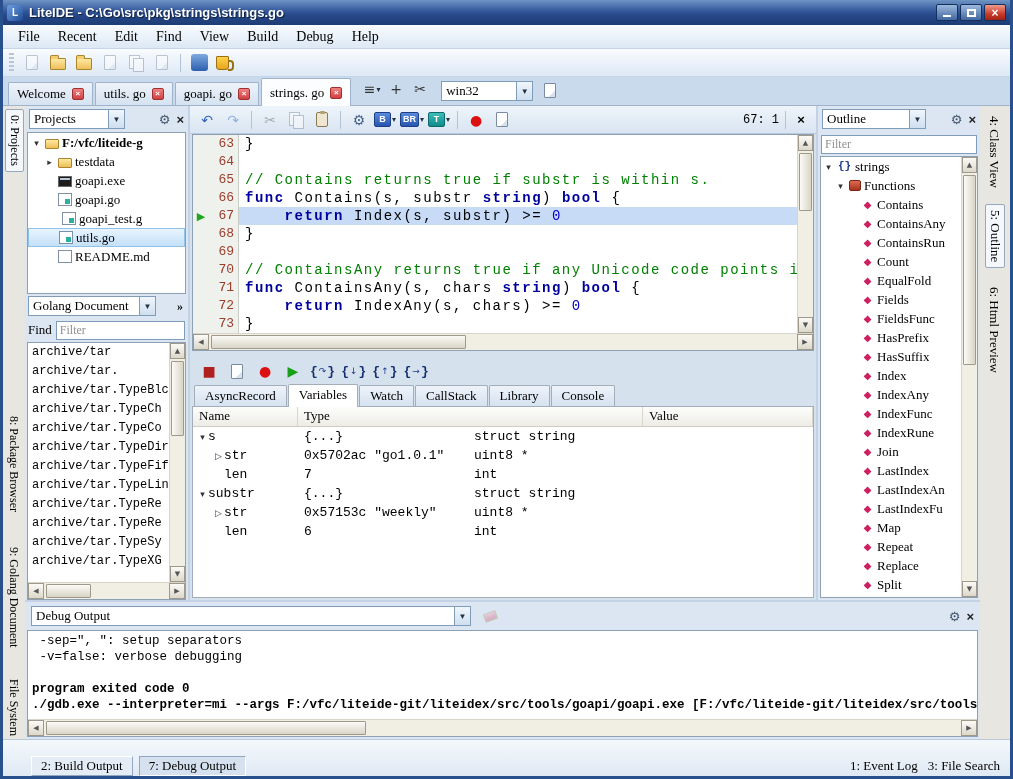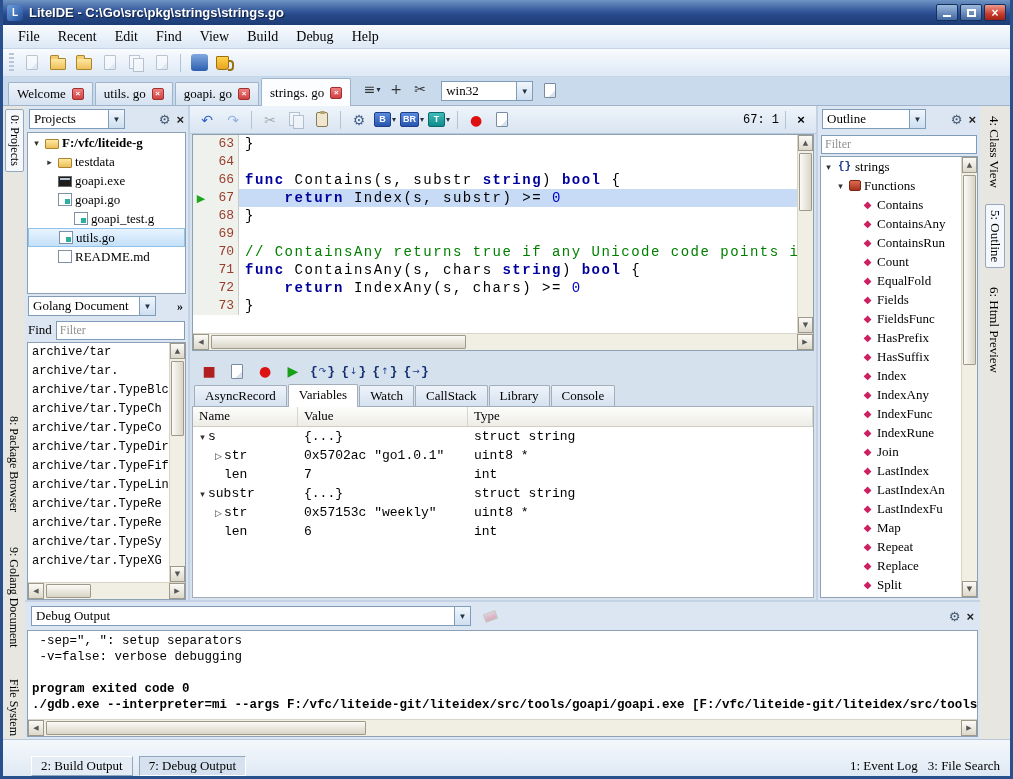--- a/index.html
+++ b/index.html
@@ -290,21 +290,21 @@
               <div class="tree-row" style="padding-left: 16px;">
                 <div class="exp"></div>
                 <div class="fi fi-exe"></div>
                 <div class="tree-label">goapi.exe</div>
               </div>
               <div class="tree-row" style="padding-left: 16px;">
                 <div class="exp"></div>
                 <div class="fi fi-go"></div>
                 <div class="tree-label">goapi.go</div>
               </div>
-              <div class="tree-row" style="padding-left: 32px; text-align: right;">
+              <div class="tree-row" style="padding-left: 20px; text-align: right;">
                 <div class="exp"></div>
                 <div class="fi fi-go"></div>
                 <div class="tree-label">goapi_test.g</div>
               </div>
               <div class="tree-row selected" style="padding-left: 16px;">
                 <div class="exp"></div>
                 <div class="fi fi-go"></div>
                 <div class="tree-label">utils.go</div>
               </div>
               <div class="tree-row" style="padding-left: 16px;">
@@ -409,20 +409,25 @@
                     <div class="ln-num">63</div>
                     <div class="ln-text"><span class="tk-p">}</span></div>
                   </div>
                   <div class="code-row">
                     <div class="ln-marker"></div>
                     <div class="ln-num">64</div>
                     <div class="ln-text"></div>
                   </div>
                   <div class="code-row">
                     <div class="ln-marker"></div>
+                    <div class="ln-num">65</div>
+                    <div class="ln-text"><span class="tk-c">// Contains returns true if substr is within s.</span></div>
+                  </div>
+                  <div class="code-row">
+                    <div class="ln-marker"></div>
                     <div class="ln-num">66</div>
                     <div class="ln-text"><span class="tk-k">func</span><span class="tk-p"> Contains(s, substr </span><span class="tk-k">string</span><span class="tk-p">) </span><span class="tk-k">bool</span><span class="tk-p"> {</span></div>
                   </div>
                   <div class="code-row current">
                     <div class="ln-marker">
                       <div class="dbg-arrow">▶</div>
                     </div>
                     <div class="ln-num">67</div>
                     <div class="ln-text"><span class="tk-p">    </span><span class="tk-k">return</span><span class="tk-p"> Index(s, substr) &gt;= </span><span class="tk-n">0</span></div>
                   </div>
@@ -508,22 +513,22 @@
               <div class="dtab">AsyncRecord</div>
               <div class="dtab active">Variables</div>
               <div class="dtab">Watch</div>
               <div class="dtab">CallStack</div>
               <div class="dtab">Library</div>
               <div class="dtab">Console</div>
             </div>
           <div class="vars-frame">
             <div class="vars-header" id="vars-header">
                 <div class="vh-cell" style="flex: 0 0 105px;">Name</div>
+                <div class="vh-cell" style="flex: 1 1 0%;">Type</div>
                 <div class="vh-cell" style="flex: 0 0 170px;">Value</div>
-                <div class="vh-cell" style="flex: 1 1 0%;">Type</div>
               </div>
             <div id="vars-rows">
                 <div class="var-row">
                   <div class="vc-name" style="padding-left: 4px;">
                     <div class="exp">▾</div>
                     <div>s</div>
                   </div>
                   <div class="vc-value">{...}</div>
                   <div class="vc-type">struct string</div>
                 </div>

